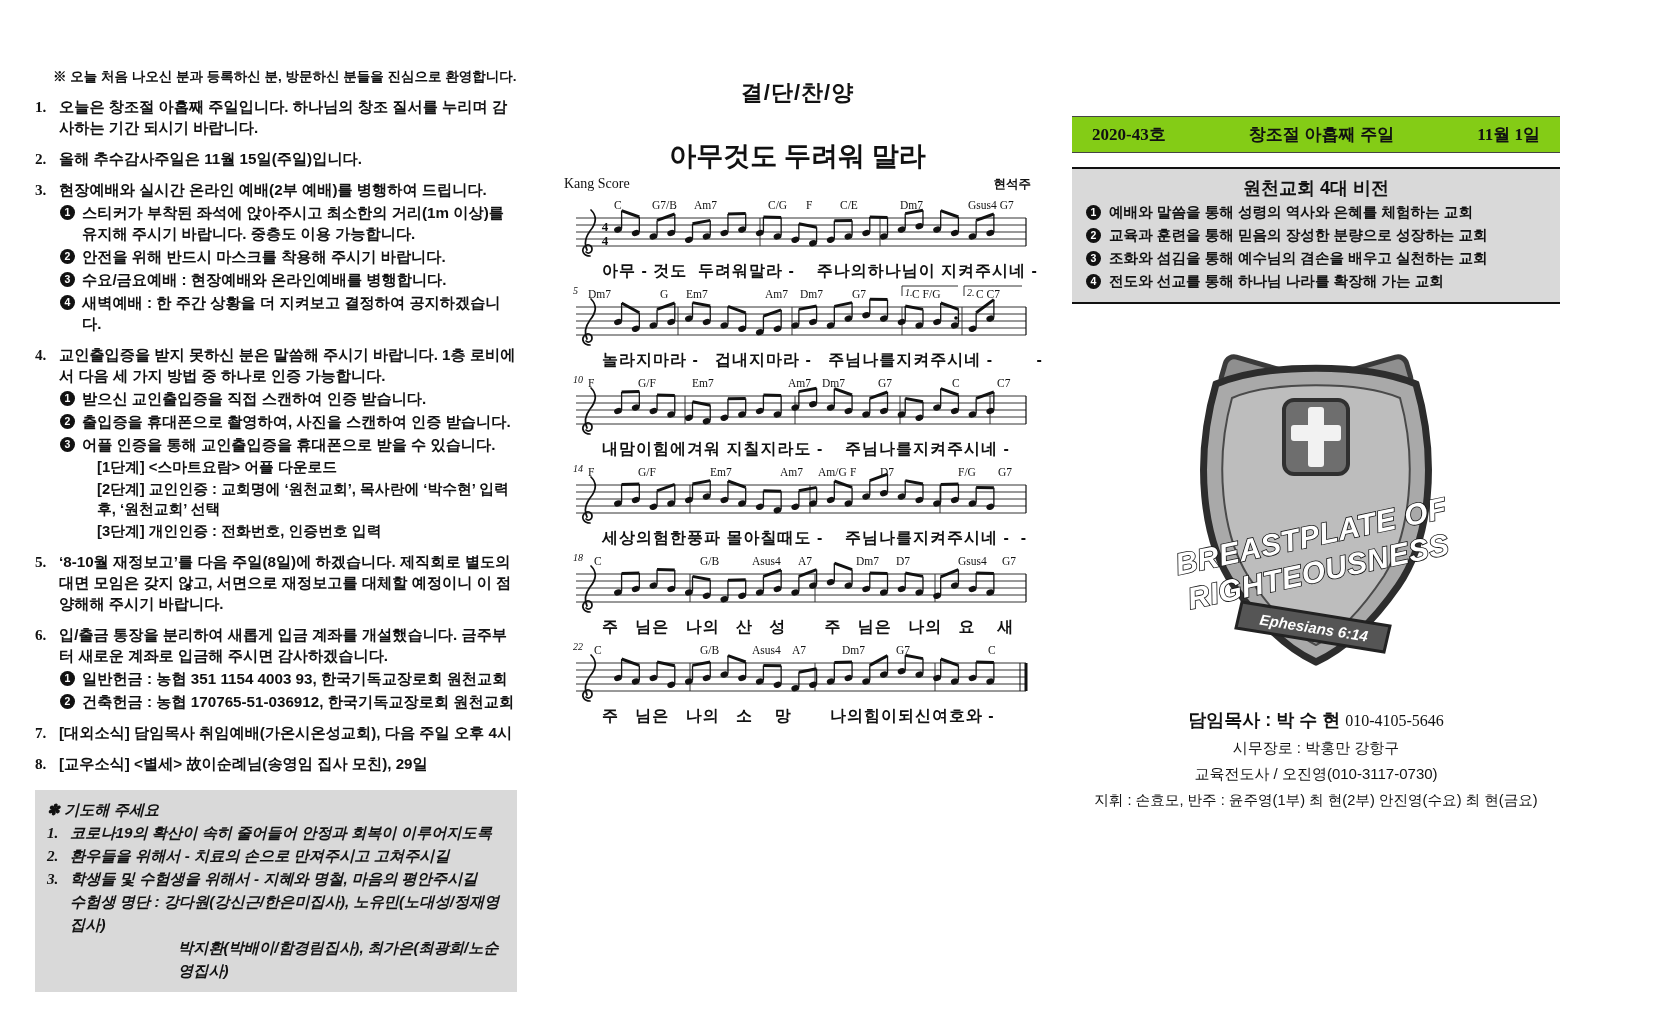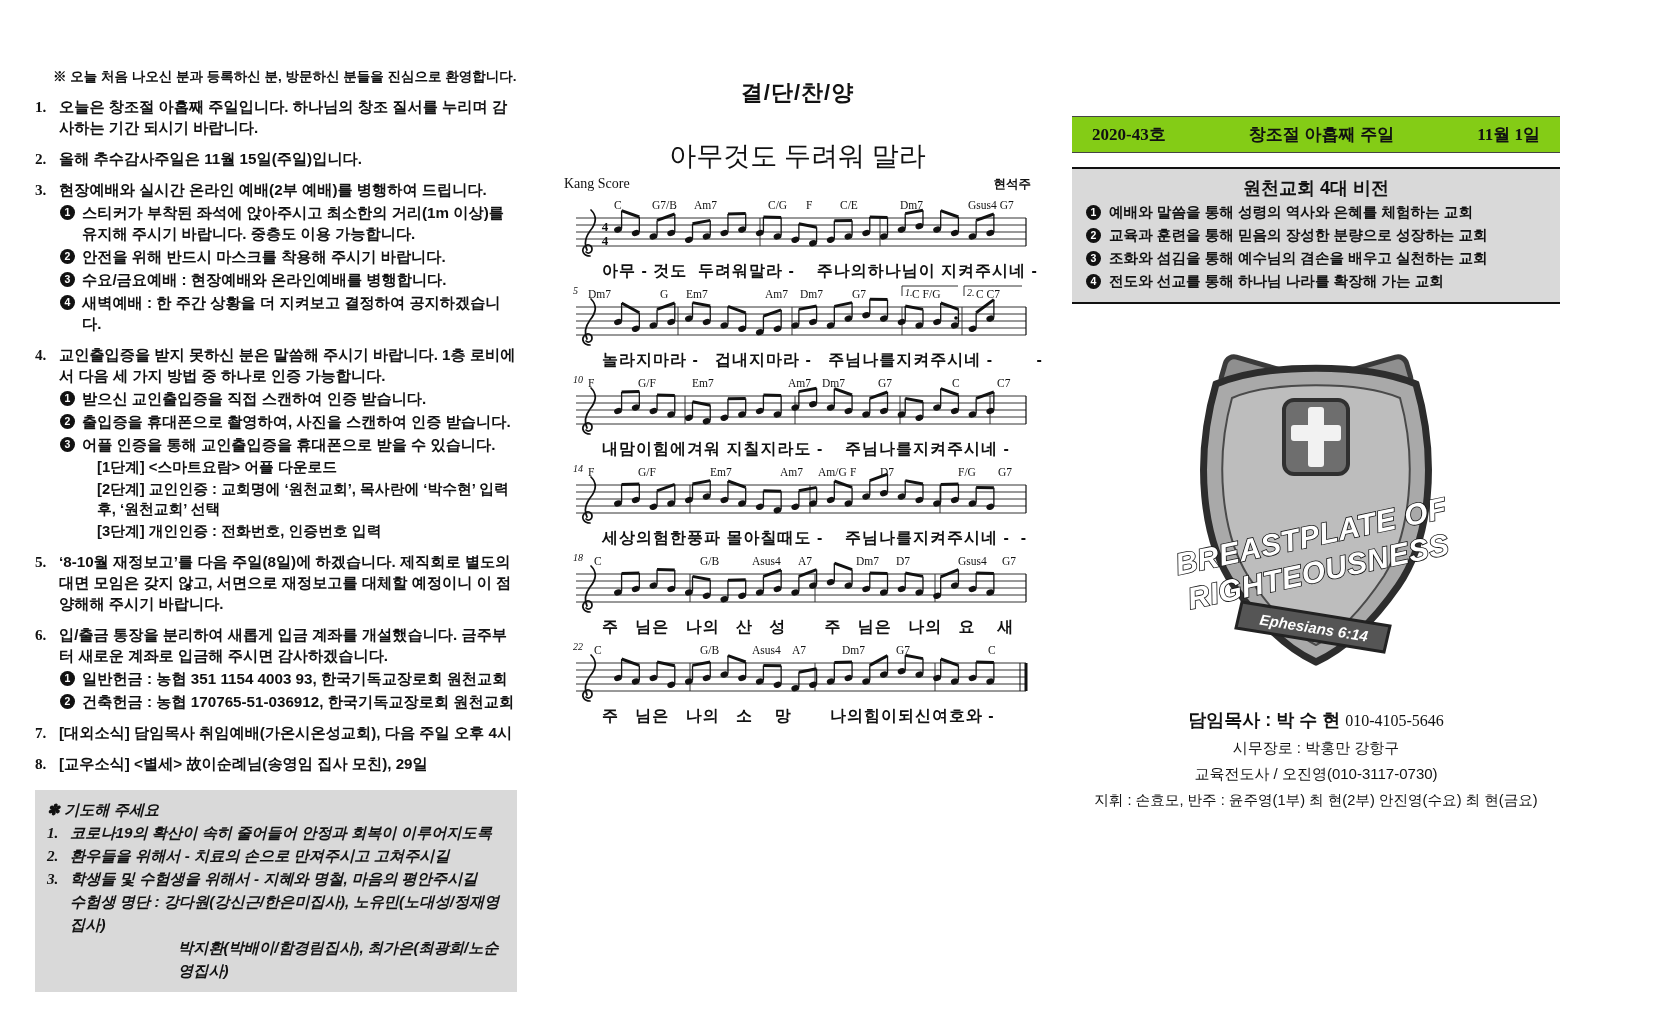--- a/index.html
+++ b/index.html
@@ -26,21 +26,21 @@
     font-size:15.2px; font-weight:600; line-height:23px;font-style:italic;
   }
   .prayer-title { font-weight:700; }
   .prayer-item { display:flex; gap:7px; }
   .prayer-num { min-width:16px; font-family:"Liberation Serif", serif; font-weight:700; }
   .roster1 { padding-left:23px; }
   .roster2 { padding-left:131px; }
   
   .col-mid { position:absolute; left:560px; top:78px; width:475px; }
   .music-header { text-align:center; font-size:22px; font-weight:800; letter-spacing:1px; }
-  .music-title { text-align:center; font-size:27px; font-weight:400; margin-top:30px; font-family:"Liberation Serif", serif; }
+  .music-title { text-align:center; font-size:27px; font-weight:700; margin-top:30px; font-family:"Liberation Serif", serif; }
   .music-credits { display:flex; justify-content:space-between; align-items:flex-start; font-size:13px; margin-top:2px; padding:0 4px; }
   .score-label { font-family:"Liberation Serif", serif; font-size:14px; }
   .composer { font-size:12.5px; font-weight:600; }
   .msys { margin-top:1px; }
   svg.staff { display:block; width:470px; height:70px; }
   .chord { font-family:"Liberation Serif", serif; font-size:11.5px; fill:#111; }
   .mnum  { font-family:"Liberation Serif", serif; font-style:italic; font-size:10px; fill:#111; }
   .ts    { font-family:"Liberation Serif", serif; font-weight:bold; font-size:13px; text-anchor:middle; fill:#111; }
   .lyrics { white-space:pre; font-size:16px; font-weight:700; padding-left:42px; letter-spacing:1px; margin-top:-3px; }
   

